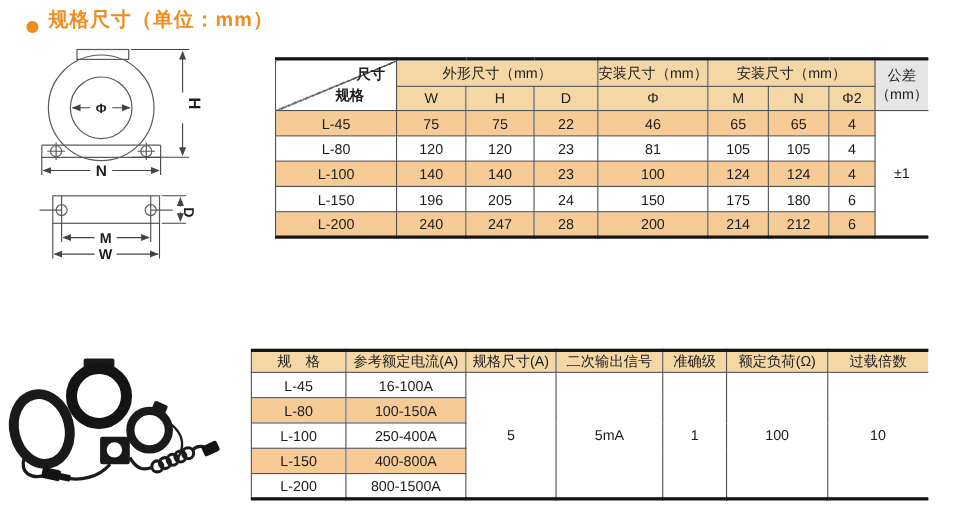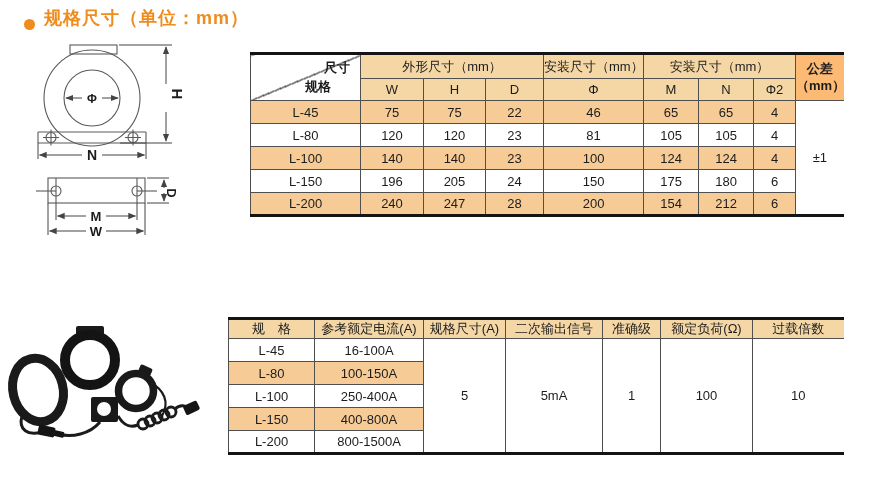--- a/index.html
+++ b/index.html
@@ -22,21 +22,21 @@
   .p{background:#F6CB95;}
   #dimtbl{position:absolute;left:250px;top:52px;}
   #partbl{position:absolute;left:228px;top:317px;}
   #dimtbl tr.h1{height:25px;padding-left:20px;} #dimtbl tr.h2{height:22px;} #dimtbl tr.d{height:23px;}
   #partbl tr.h{height:15px;} #partbl tr.d{height:23px;}
   td.corner{position:relative;background:#fff;
     background-image:linear-gradient(to bottom right,transparent calc(50% - 0.7px),
       #4f4f4f calc(50% - 0.7px),#4f4f4f calc(50% + 0.7px),transparent calc(50% + 0.7px));}
   .c-size{position:absolute;top:4px;right:10px;font-weight:bold;}
   .c-spec{position:absolute;bottom:4px;left:16px;font-weight:bold;margin-left:38px;}
-  td.tolhd{background:#fdba74;font-weight:bold;line-height:1.3;}
+  td.tolhd{background:#e5e5e5;font-weight:normal;line-height:1.3;}
   td.tolval{background:#fff;}
   svg text{font-family:"Liberation Sans","DejaVu Sans",sans-serif;}
 </style>
 </head>
 <body>
 
 <div id="page">
 
   <div id="sec1" class="sec">
     <span class="dot"></span>
@@ -172,21 +172,21 @@
       <td>175</td>
       <td>180</td>
       <td>6</td>
     </tr>
     <tr class="d">
       <td class="p">L-200</td>
       <td class="p">240</td>
       <td class="p">247</td>
       <td class="p">28</td>
       <td class="p">200</td>
-      <td class="p">154</td>
+      <td class="p">214</td>
       <td class="p">212</td>
       <td class="p">6</td>
     </tr>
   </tbody>
     </table>
 
 
   <svg class="absimg" style="left:2px;top:298px;" width="215" height="172" viewBox="0 0 215 172">
     <g>
       <ellipse cx="36" cy="92" rx="25" ry="32" transform="rotate(-14 36 92)" fill="none" stroke="#1a1a1a" stroke-width="9"></ellipse>

